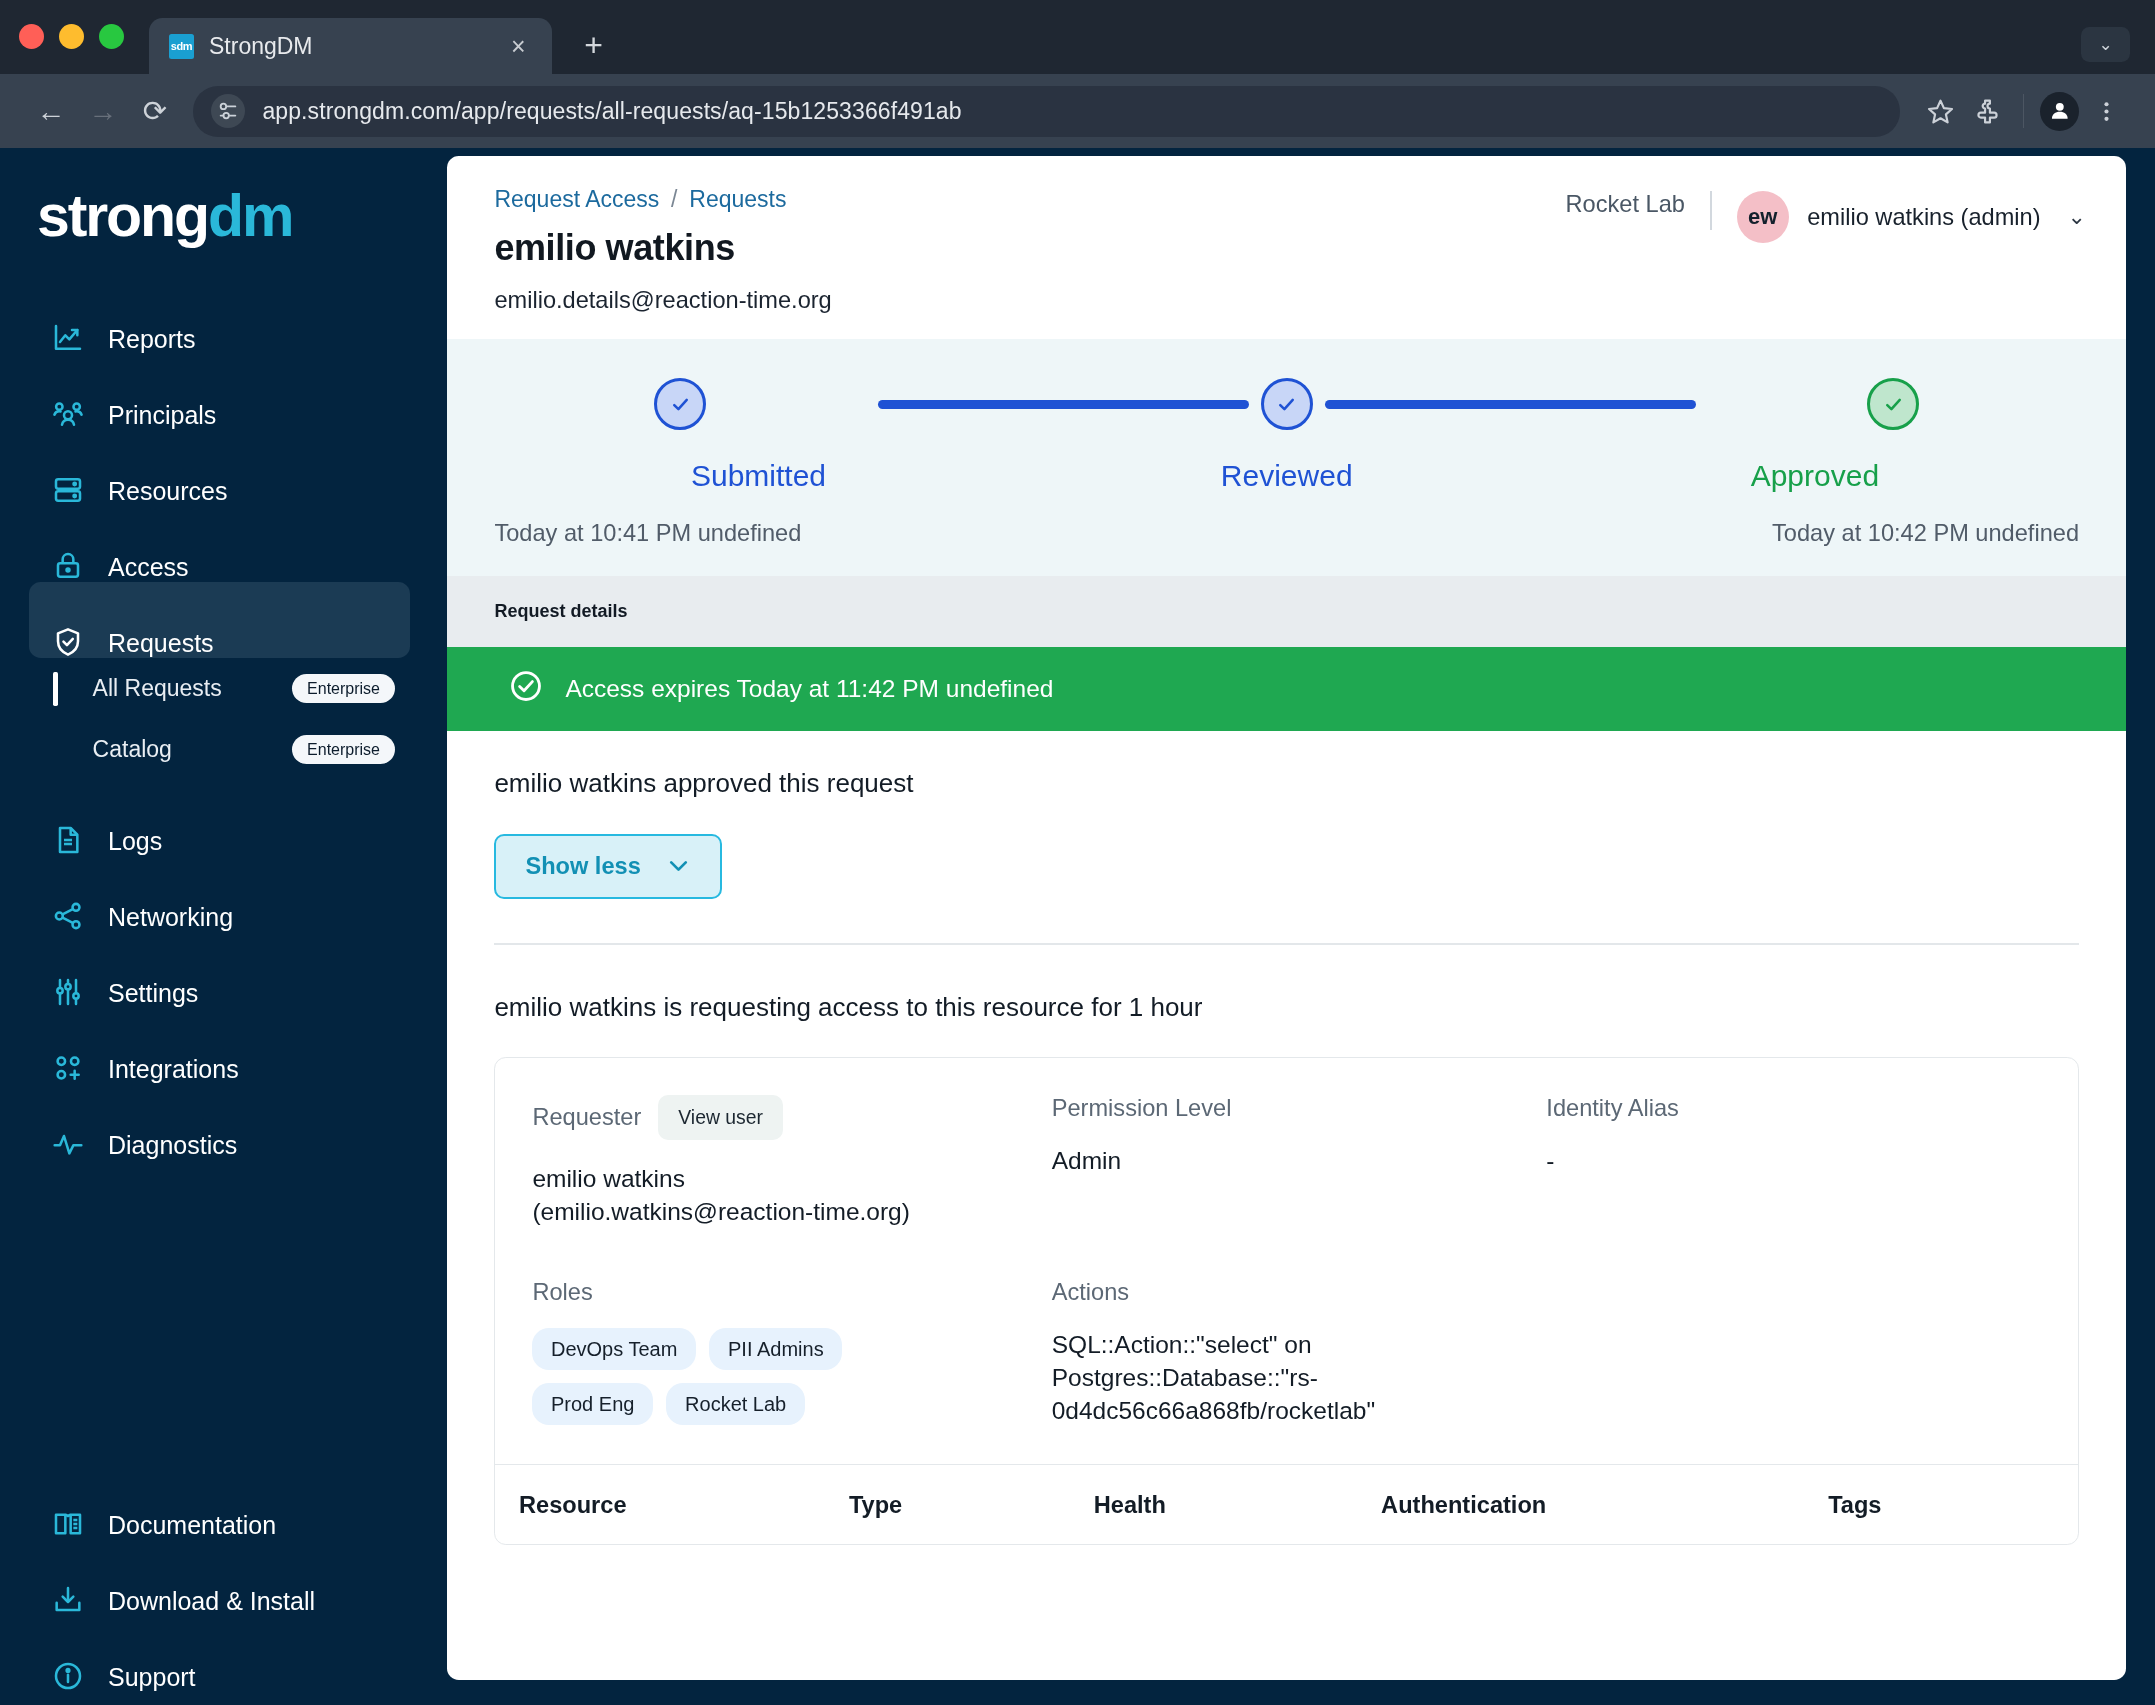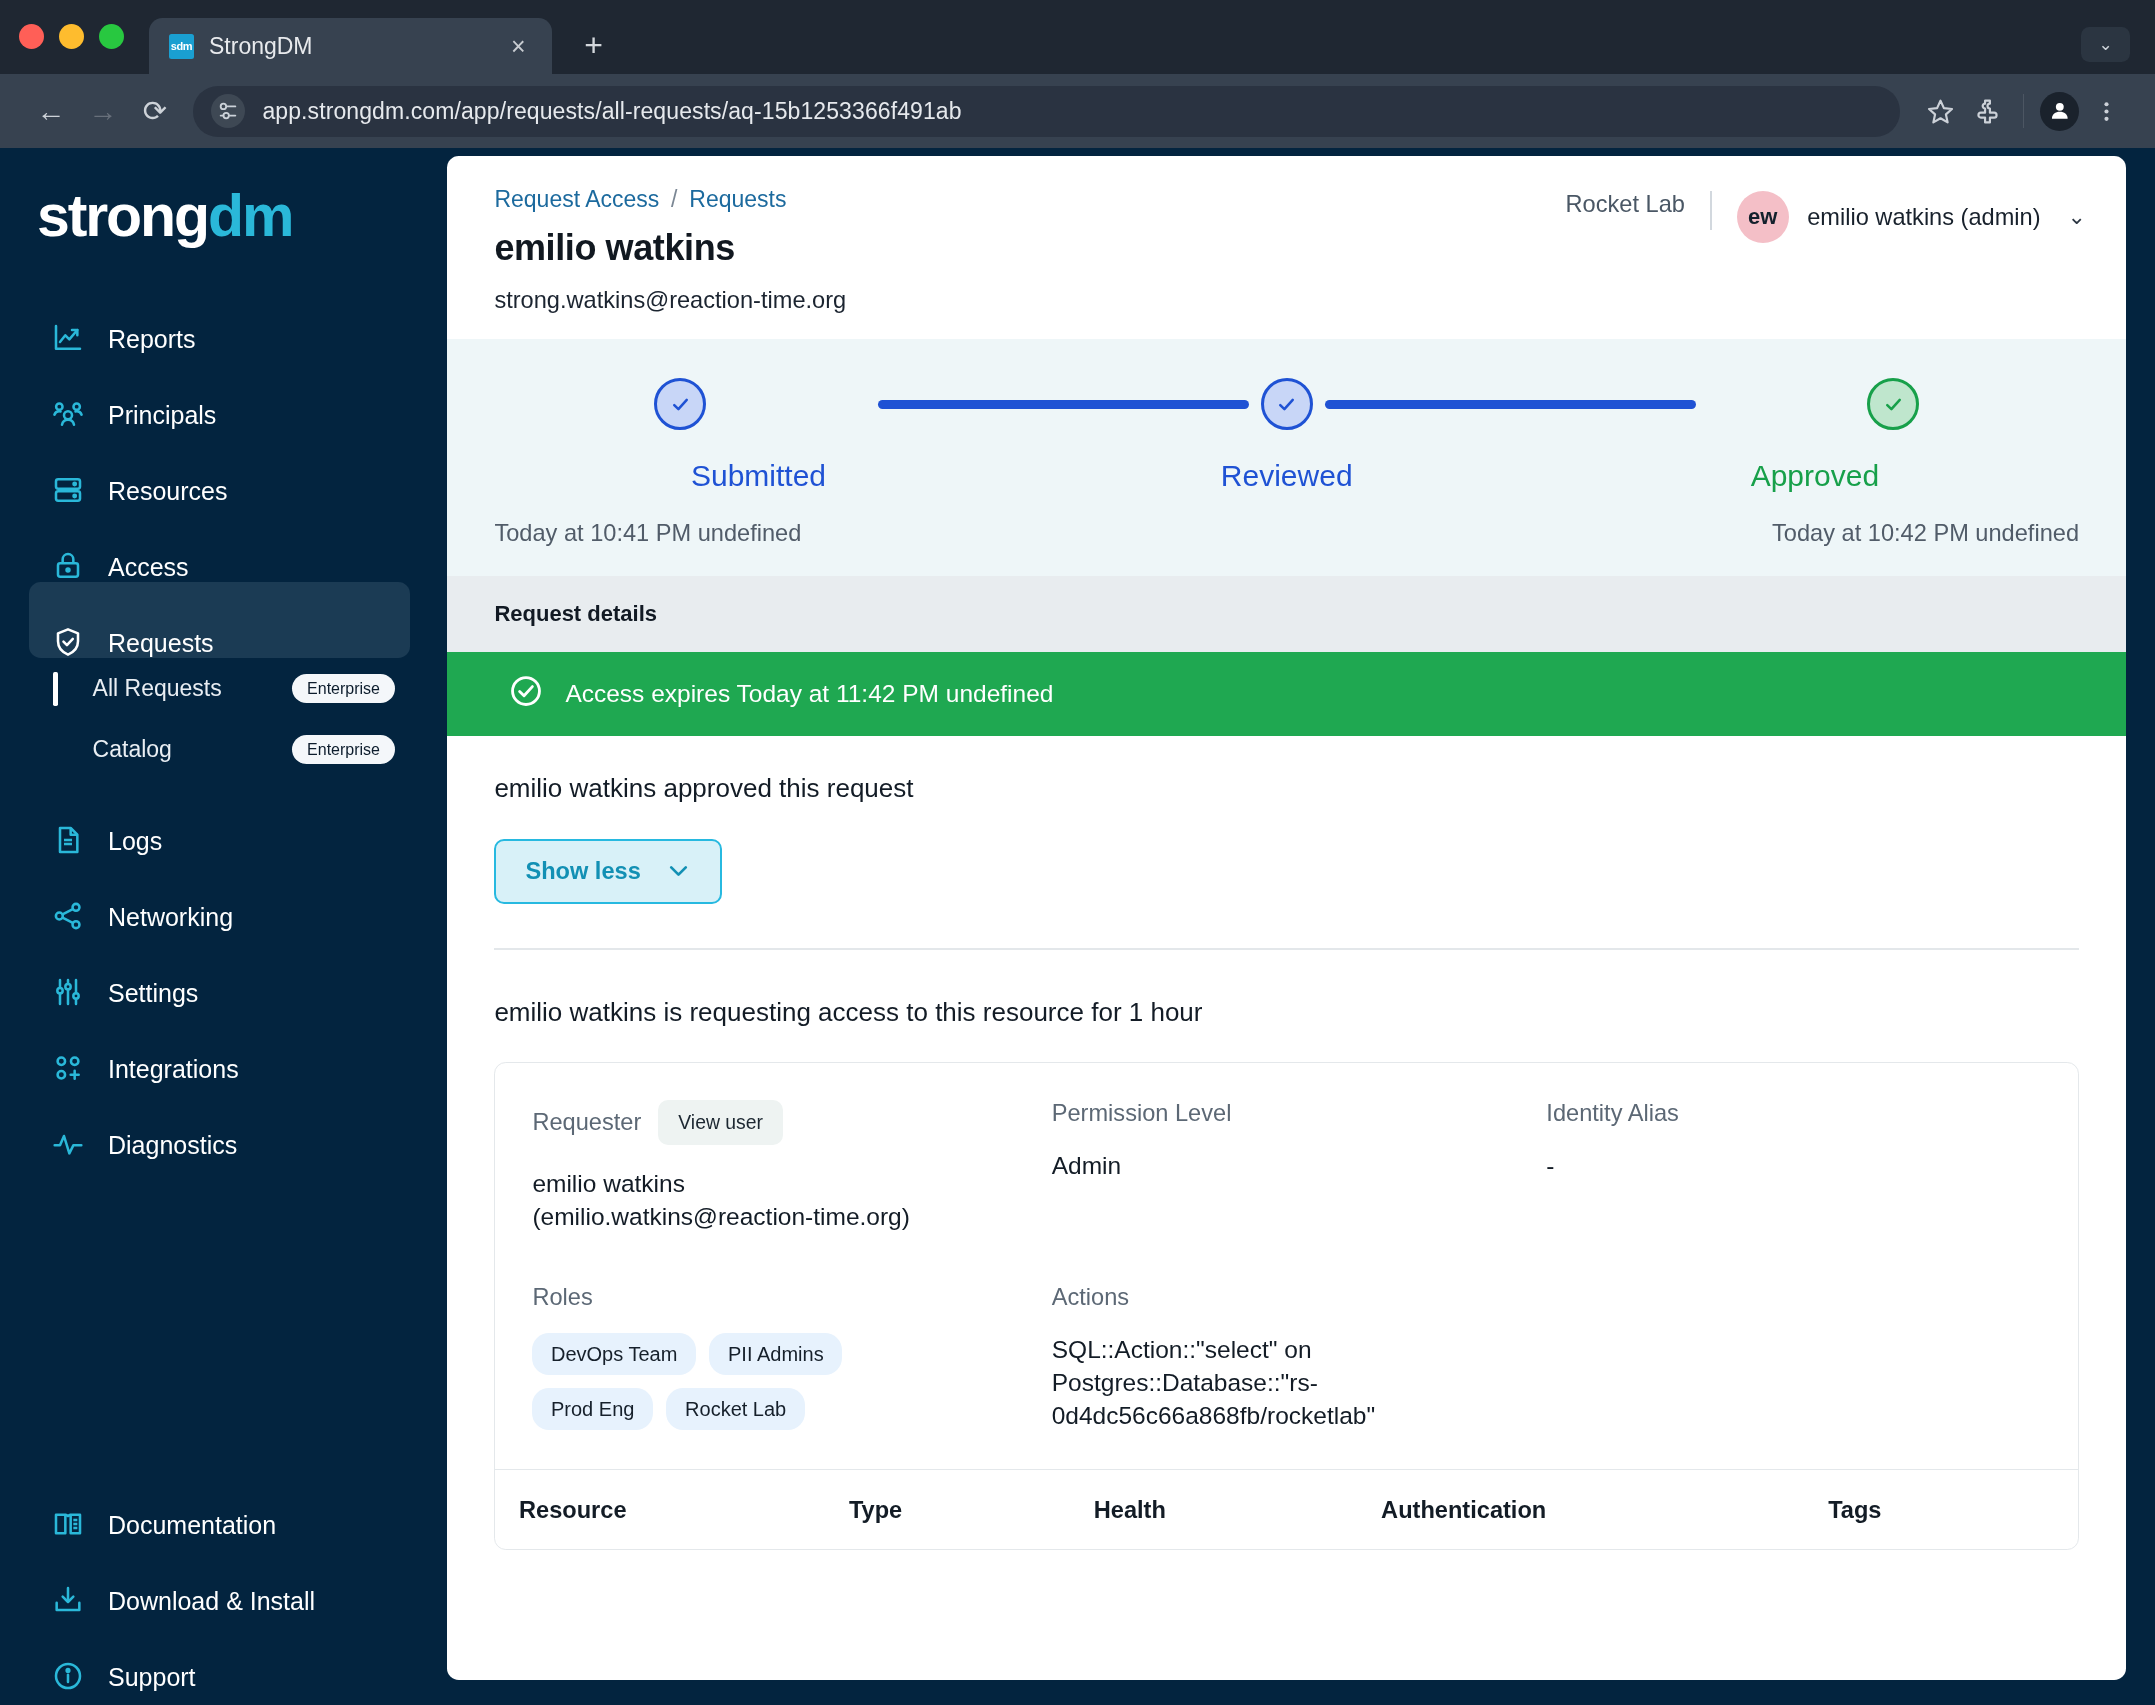--- a/index.html
+++ b/index.html
@@ -154,21 +154,21 @@
   .connector { flex: 1; height: 9.3px; background: #1f52d4; border-radius: 5px; margin: 0 11.8px; }
   .step-labels { display: flex; margin-top: 29px; }
   .step-label { font-size: 30px; color: #1f52d4; text-align: center; }
   .step-label.green { color: #17a04a; }
   .step-times { display: flex; margin-top: 27px; }
   .step-time { font-size: 23.6px; color: #515c69; }
 
   
   .details-hdr {
     background: #e8ecef; padding: 25px 47px;
-    font-size: 22px; font-weight: 700; color: #121a24;
+    font-size: 18px; font-weight: 700; color: #121a24;
   }
   .green-bar {
     background: #1fa851; color: #fff;
     display: flex; align-items: center; gap: 22px;
     padding: 22px 62px; font-size: 24.5px; font-weight: 500;
   }
   .panel-body { padding: 37px 47px 0 47px; }
   .approved-line { font-size: 26px; color: #131c26; }
   .showless {
     margin-top: 35px; display: inline-flex; align-items: center; gap: 25px;
@@ -441,21 +441,21 @@
       <div class="content">
 
         <div class="topbar">
           <div>
             <div class="crumbs">
               <span>Request Access</span>
               <span class="crumb-sep">/</span>
               <span>Requests</span>
             </div>
             <div class="page-title">emilio watkins</div>
-            <div class="page-sub">strong.watkins@reaction-time.org</div>
+            <div class="page-sub">emilio.details@reaction-time.org</div>
           </div>
           <div class="topbar-right">
             <div class="org-name">Rocket Lab</div>
             <div class="vsep"></div>
             <div class="user-chip">
               <div class="avatar">ew</div>
               <div class="user-name">emilio watkins (admin)</div>
               <div class="caret">⌄</div>
             </div>
           </div>

